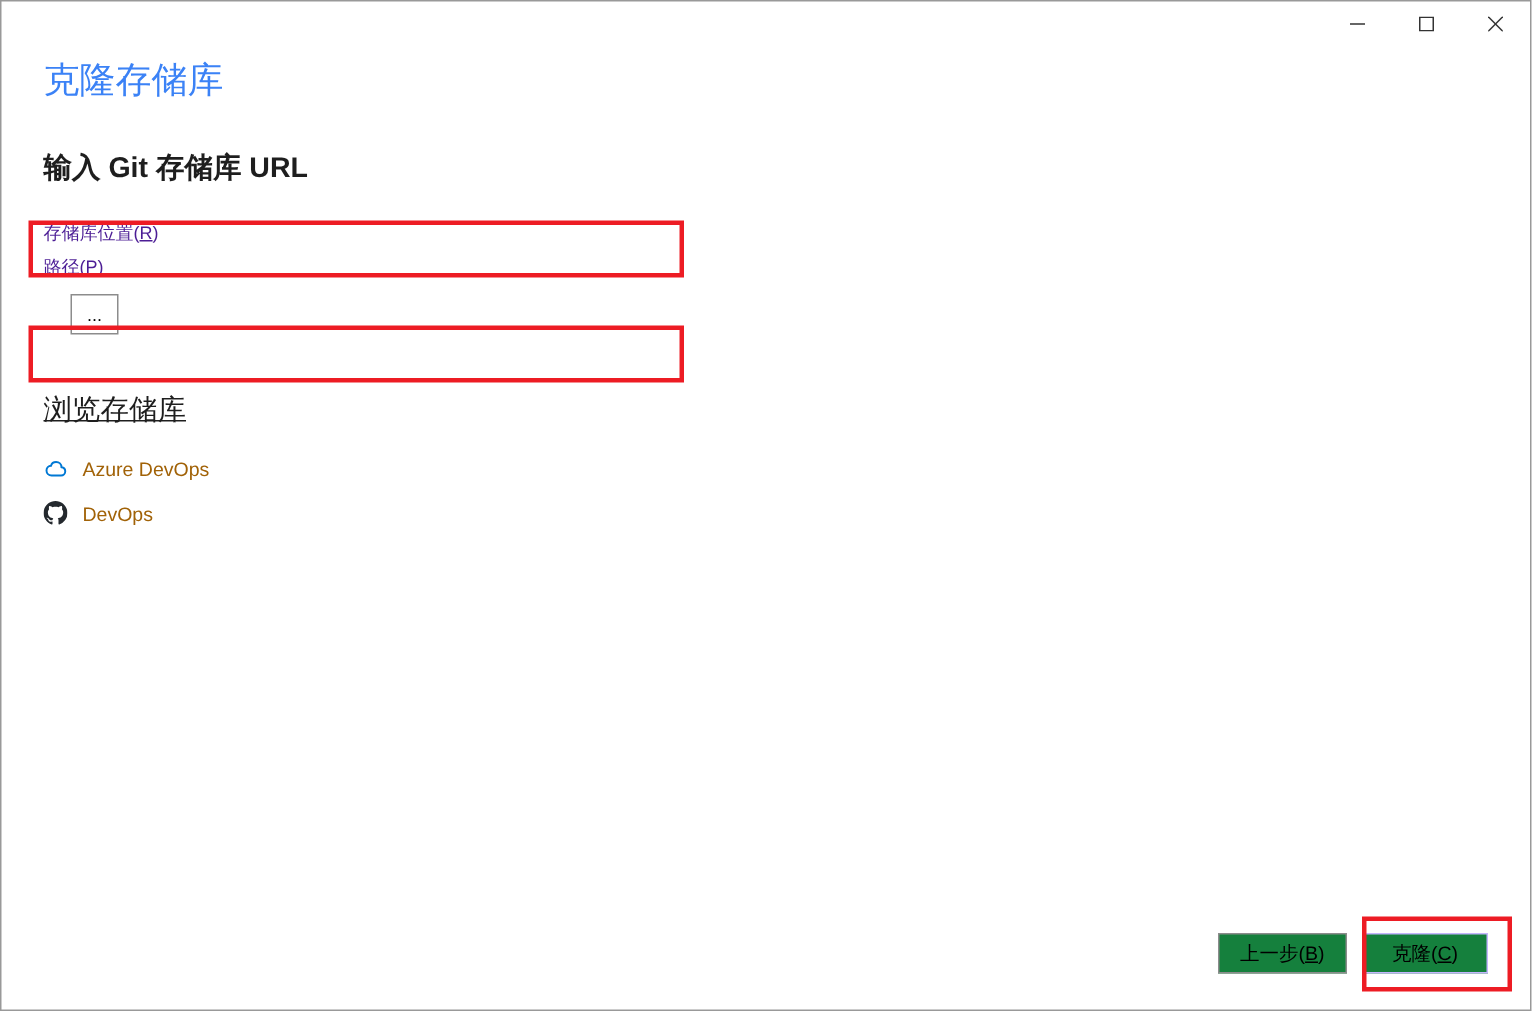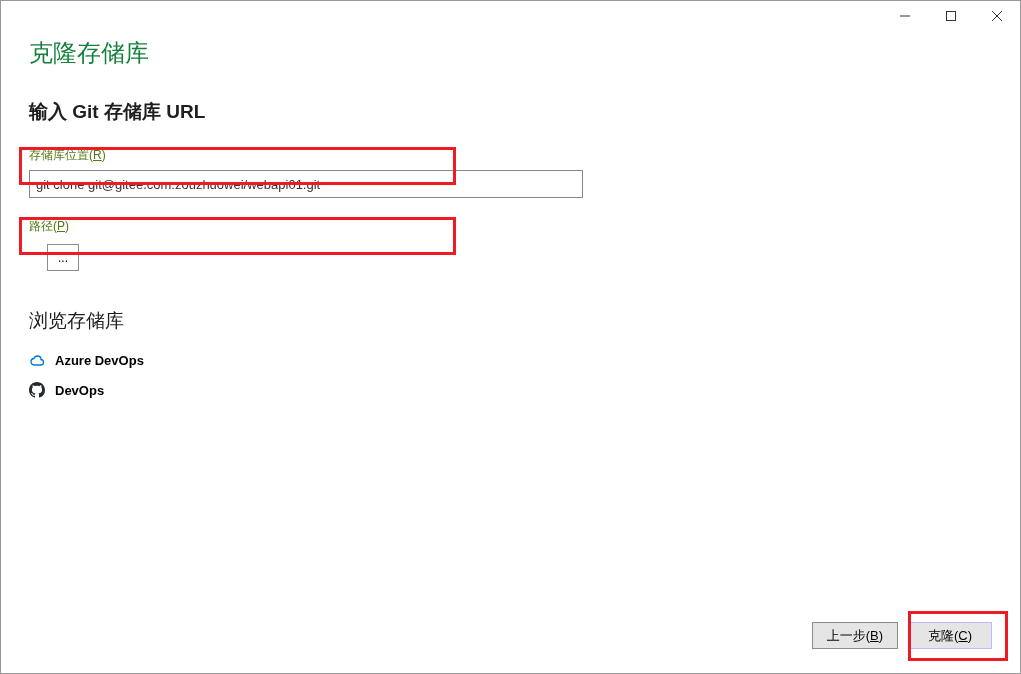--- a/index.html
+++ b/index.html
@@ -33,33 +33,33 @@
       cursor: pointer;
       font-size: 12px;
       color: #333;
     }
     .content {
       padding: 0 28px;
     }
     .page-title {
       font-size: 24px;
       font-weight: normal;
-      color: #15803d;
+      color: #3b82f6;
       margin-top: 6px;
       margin-bottom: 30px;
     }
     .subtitle {
       font-size: 19px;
       font-weight: bold;
       color: #1e1e1e;
       margin-bottom: 22px;
     }
     .field-label {
       font-size: 12px;
-      color: #4d7c0f;
+      color: #4c1d95;
       margin-bottom: 6px;
       display: block;
     }
     .field-label .underline {
       text-decoration: underline;
     }
     .input-row {
       display: flex;
       align-items: center;
       gap: 10px;
@@ -110,50 +110,50 @@
       left: 907px;
       width: 100px;
       height: 50px;
     }
     .browse-title {
       font-size: 19px;
       font-weight: normal;
       color: #1e1e1e;
       margin-top: 40px;
       margin-bottom: 18px;
+      text-decoration: underline;
     }
     .provider-item {
       display: flex;
       align-items: center;
       gap: 10px;
       margin-bottom: 14px;
       cursor: pointer;
       font-size: 13px;
-      color: #000000;
-      font-weight: bold;
+      color: #a16207;
     }
     .provider-icon {
       width: 16px;
       height: 16px;
       display: flex;
       align-items: center;
       justify-content: center;
     }
     .footer-buttons {
       position: absolute;
       bottom: 24px;
       right: 28px;
       display: flex;
       gap: 10px;
     }
     .footer-button {
       min-width: 84px;
       height: 27px;
       border: 1px solid #8c8c8c;
-      background: #e5e5e5;
+      background: #15803d;
       cursor: pointer;
       font-size: 13px;
       font-family: inherit;
       padding: 0 14px;
     }
     .footer-button.primary {
       border: 1px solid #c4b5fd;
     }
     .footer-button .underline {
       text-decoration: underline;
@@ -183,23 +183,20 @@
   </div>
 </div>
 
 <div class="content">
   <h1 class="page-title">克隆存储库</h1>
   <h2 class="subtitle">输入 Git 存储库 URL</h2>
 
   <label class="field-label">
     <span>存储库位置(</span><span class="underline">R</span><span>)</span>
   </label>
-  <div class="input-row">
-    <input type="text" class="text-input" value="git clone git@gitee.com:zouzhuowei/webapi01.git" style="">
-  </div>
 
   <label class="field-label">
     <span>路径(</span><span class="underline">P</span><span>)</span>
   </label>
   <div class="input-row">
     <button class="browse-button">...</button>
   </div>
 
   <h2 class="browse-title">浏览存储库</h2>
 

